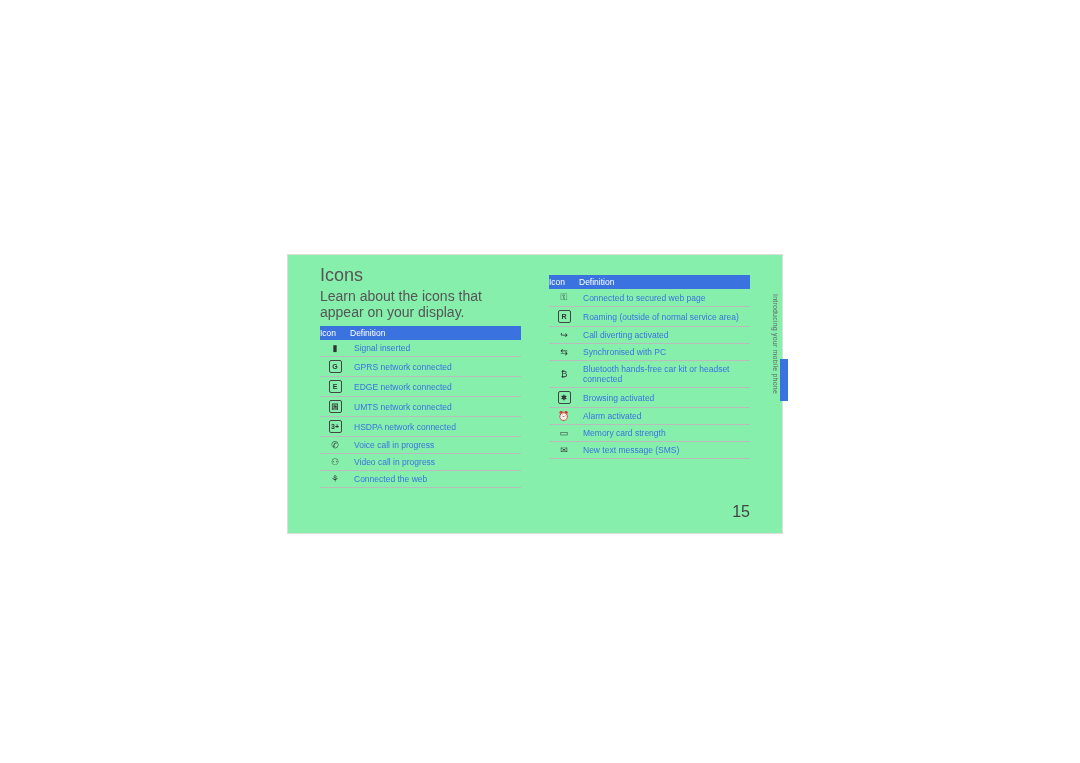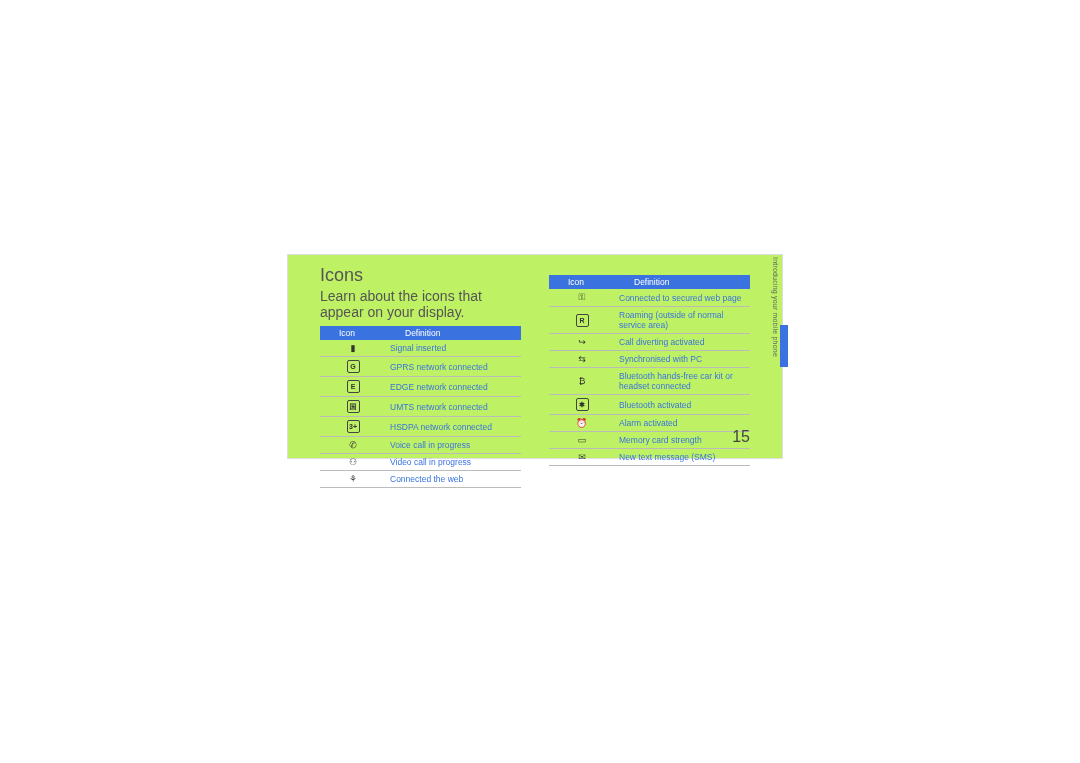--- a/index.html
+++ b/index.html
@@ -9,22 +9,22 @@
     width: 1080px;
     height: 763px;
     font-family: Arial, Helvetica, sans-serif;
     position: relative;
   }
   .page {
     position: absolute;
     left: 288px;
     top: 255px;
     width: 494px;
-    height: 203px;
-    background: #bef264;
+    height: 278px;
+    background: #86efac;
     box-shadow: 0 0 0 1px #ddd;
   }
   .content {
     position: absolute;
     left: 32px;
     top: 10px;
     width: 430px;
     display: flex;
     gap: 28px;
   }
@@ -45,21 +45,21 @@
   table {
     width: 100%;
     border-collapse: collapse;
     font-size: 8.5px;
   }
   thead th {
     background: #3a73e0;
     color: #fff;
     font-weight: normal;
     text-align: left;
-    padding: 2px 19px;
+    padding: 2px 0;
     border: none;
   }
   thead th.icon-col { width: 28px; }
   tbody td {
     padding: 3px 4px;
     border-bottom: 1px solid #bbb;
     color: #3a73e0;
     vertical-align: middle;
   }
   tbody td.icon-cell {
@@ -191,21 +191,21 @@
             <tr>
               <td class="icon-cell">⇆</td>
               <td>Synchronised with PC</td>
             </tr>
             <tr>
               <td class="icon-cell">₿</td>
               <td>Bluetooth hands-free car kit or headset connected</td>
             </tr>
             <tr>
               <td class="icon-cell"><span class="icon-box">✱</span></td>
-              <td>Bluetooth activated</td>
+              <td>Browsing activated</td>
             </tr>
             <tr>
               <td class="icon-cell">⏰</td>
               <td>Alarm activated</td>
             </tr>
             <tr>
               <td class="icon-cell">▭</td>
               <td>Memory card strength</td>
             </tr>
             <tr>

